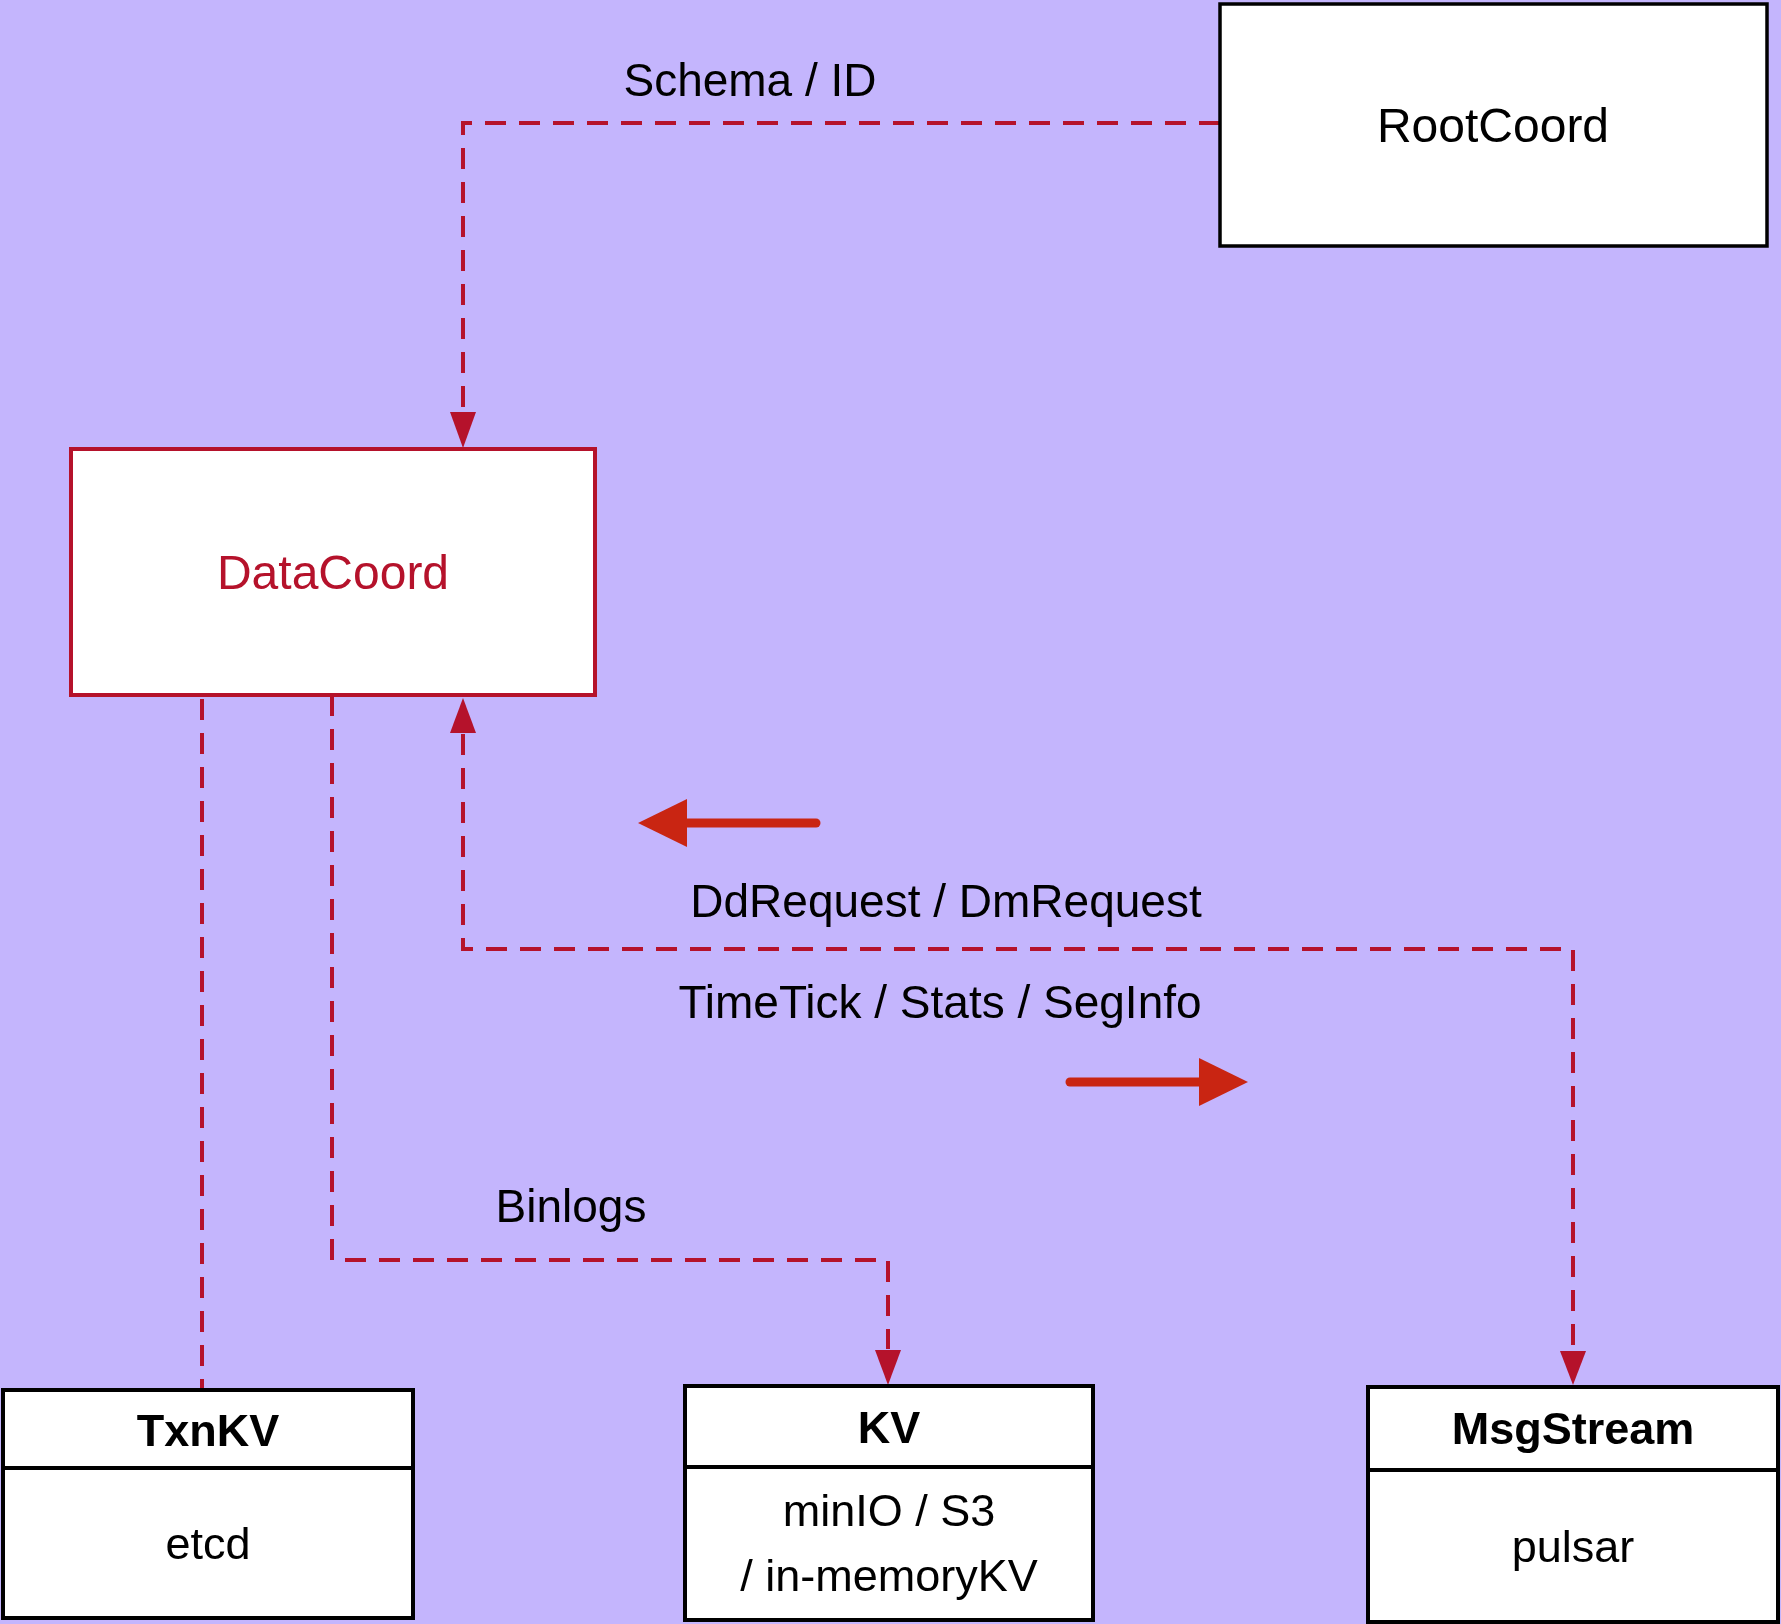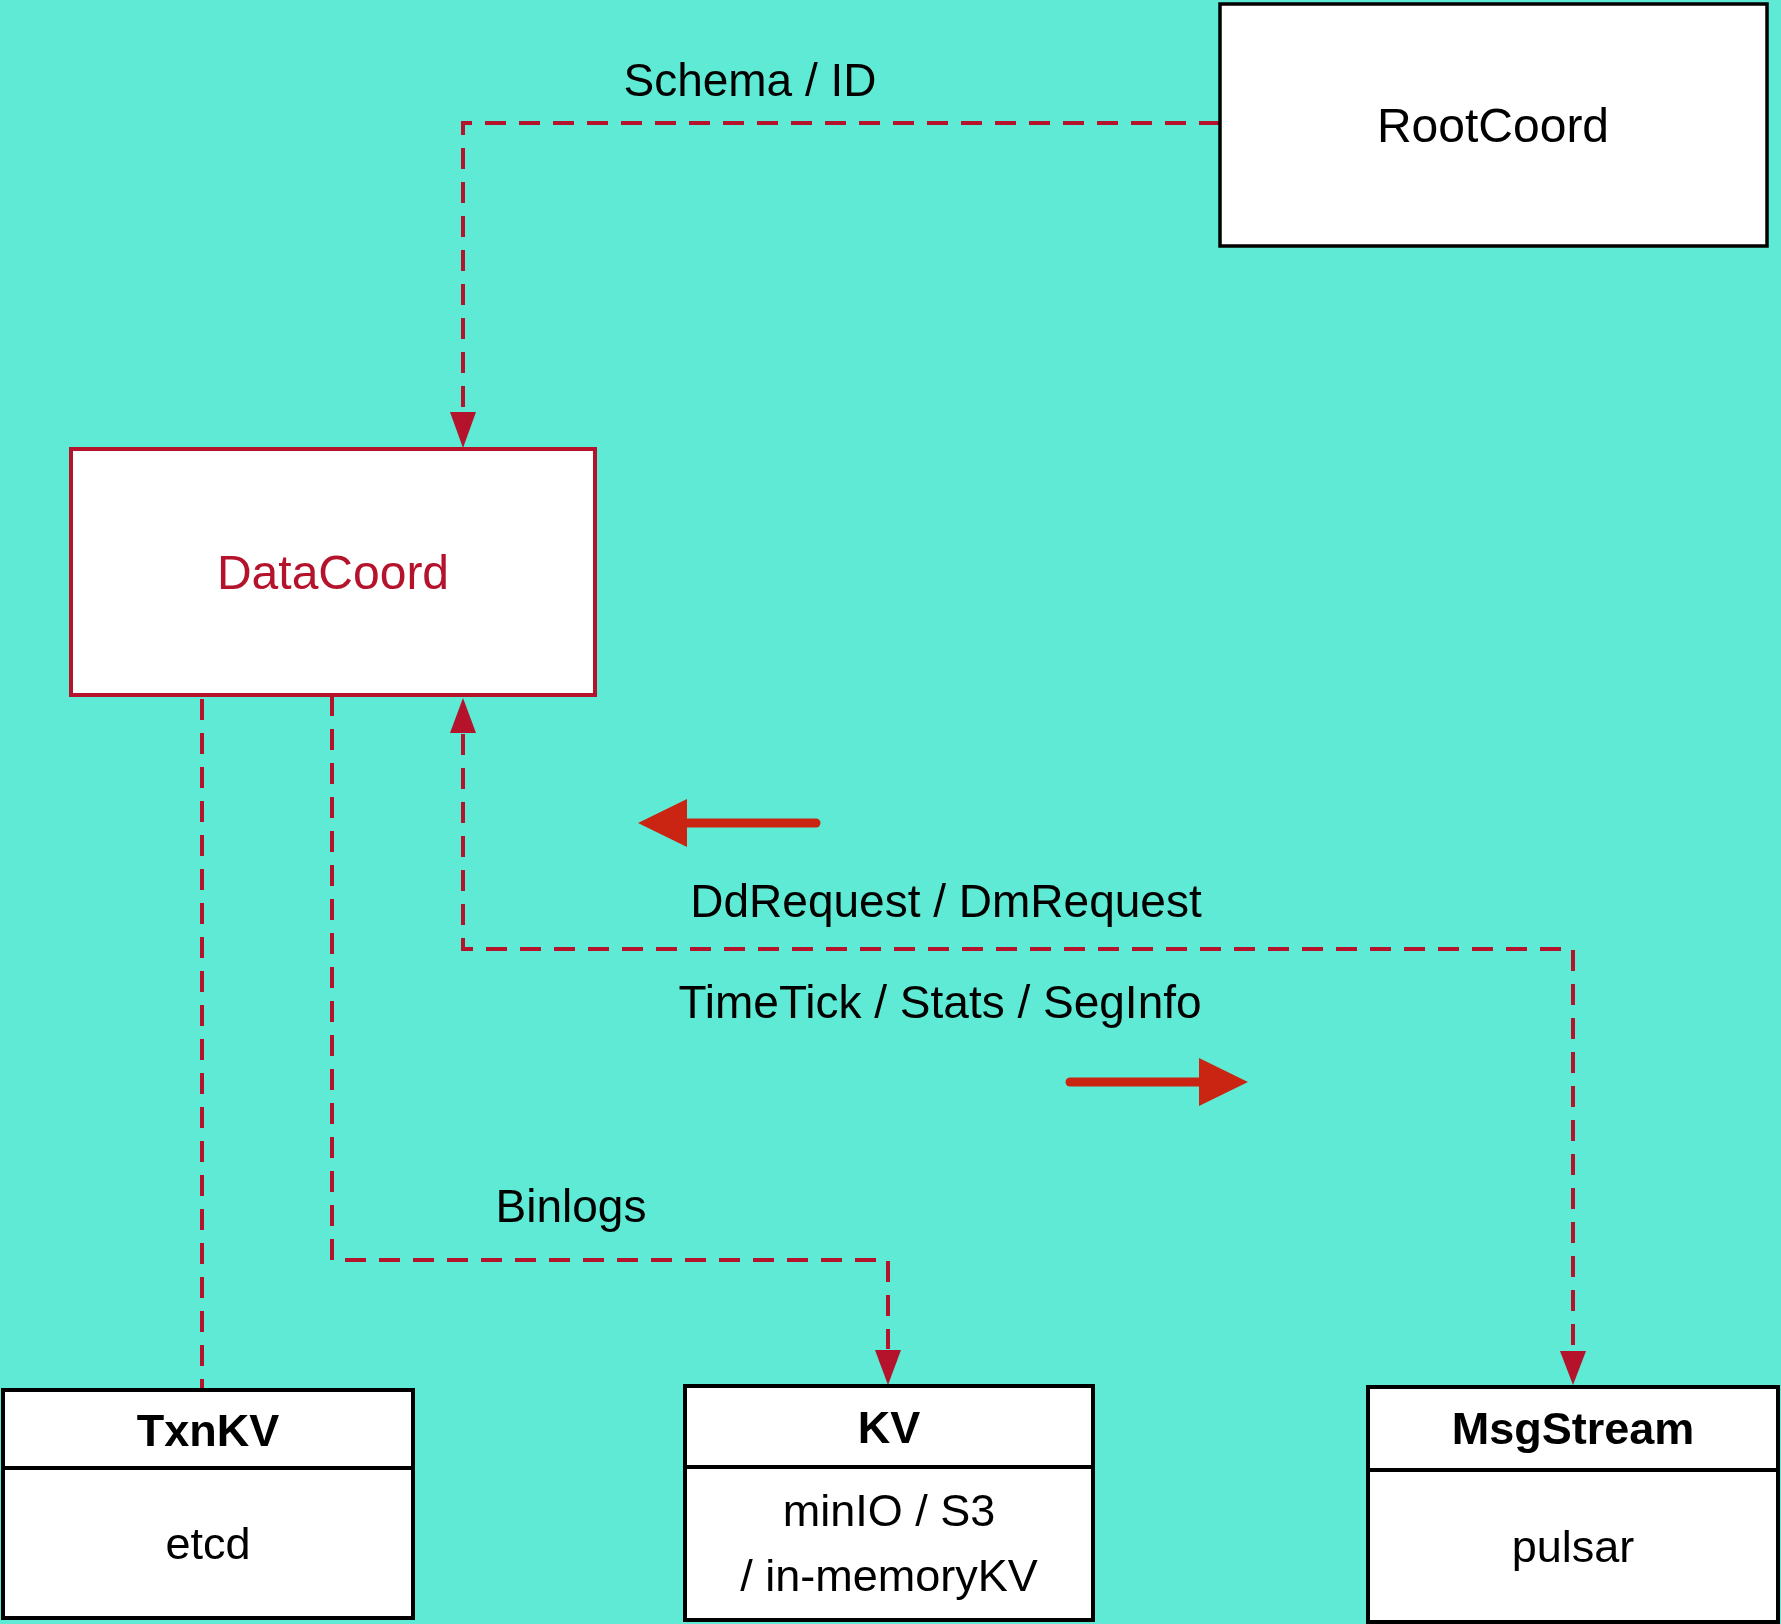--- a/index.html
+++ b/index.html
@@ -3,21 +3,21 @@
 <meta charset="utf-8">
 <style>
   html, body {
     margin: 0;
     padding: 0;
     background: #FFFFFF;
   }
   .canvas {
     width: 1781px;
     height: 1624px;
-    background: #5eead4;
+    background: #c4b5fd;
   }
   svg { display: block; }
 
   text {
     font-family: "Liberation Sans", sans-serif;
     fill: #000000;
     text-anchor: middle;
   }
   .box       { fill: #FFFFFF; stroke: #000000; stroke-width: 4; }
   .box-root  { stroke-width: 3.5; }

